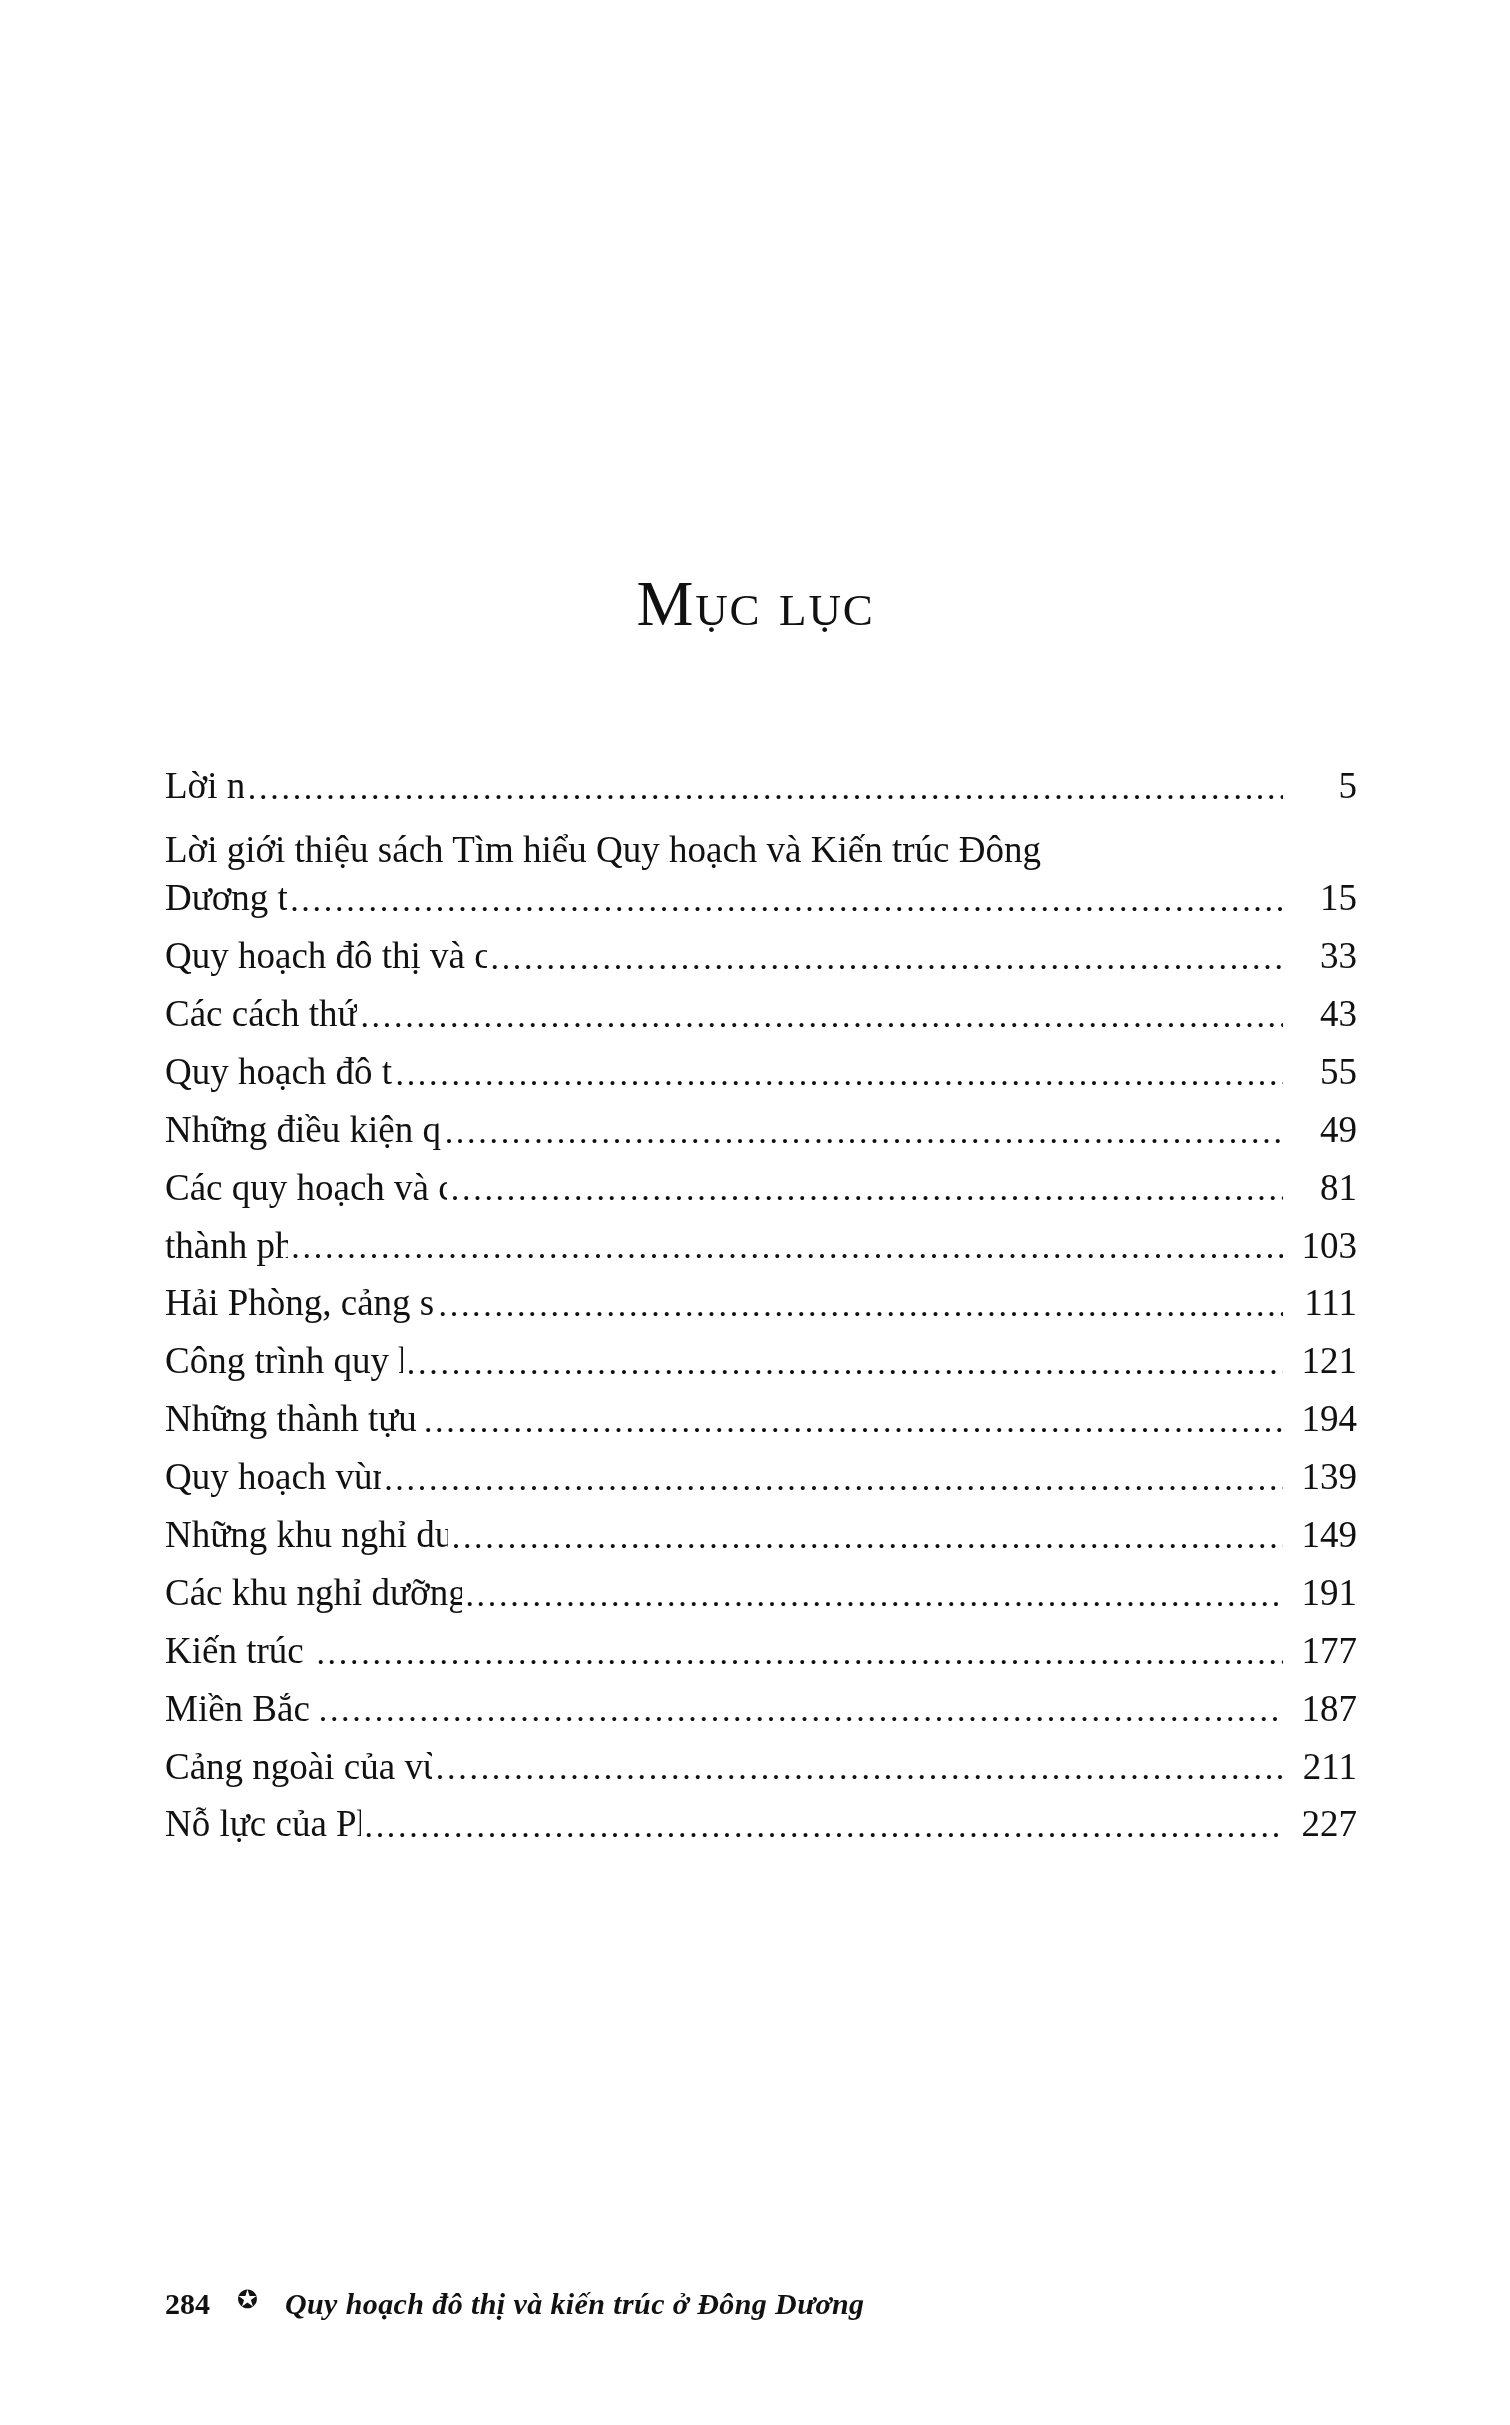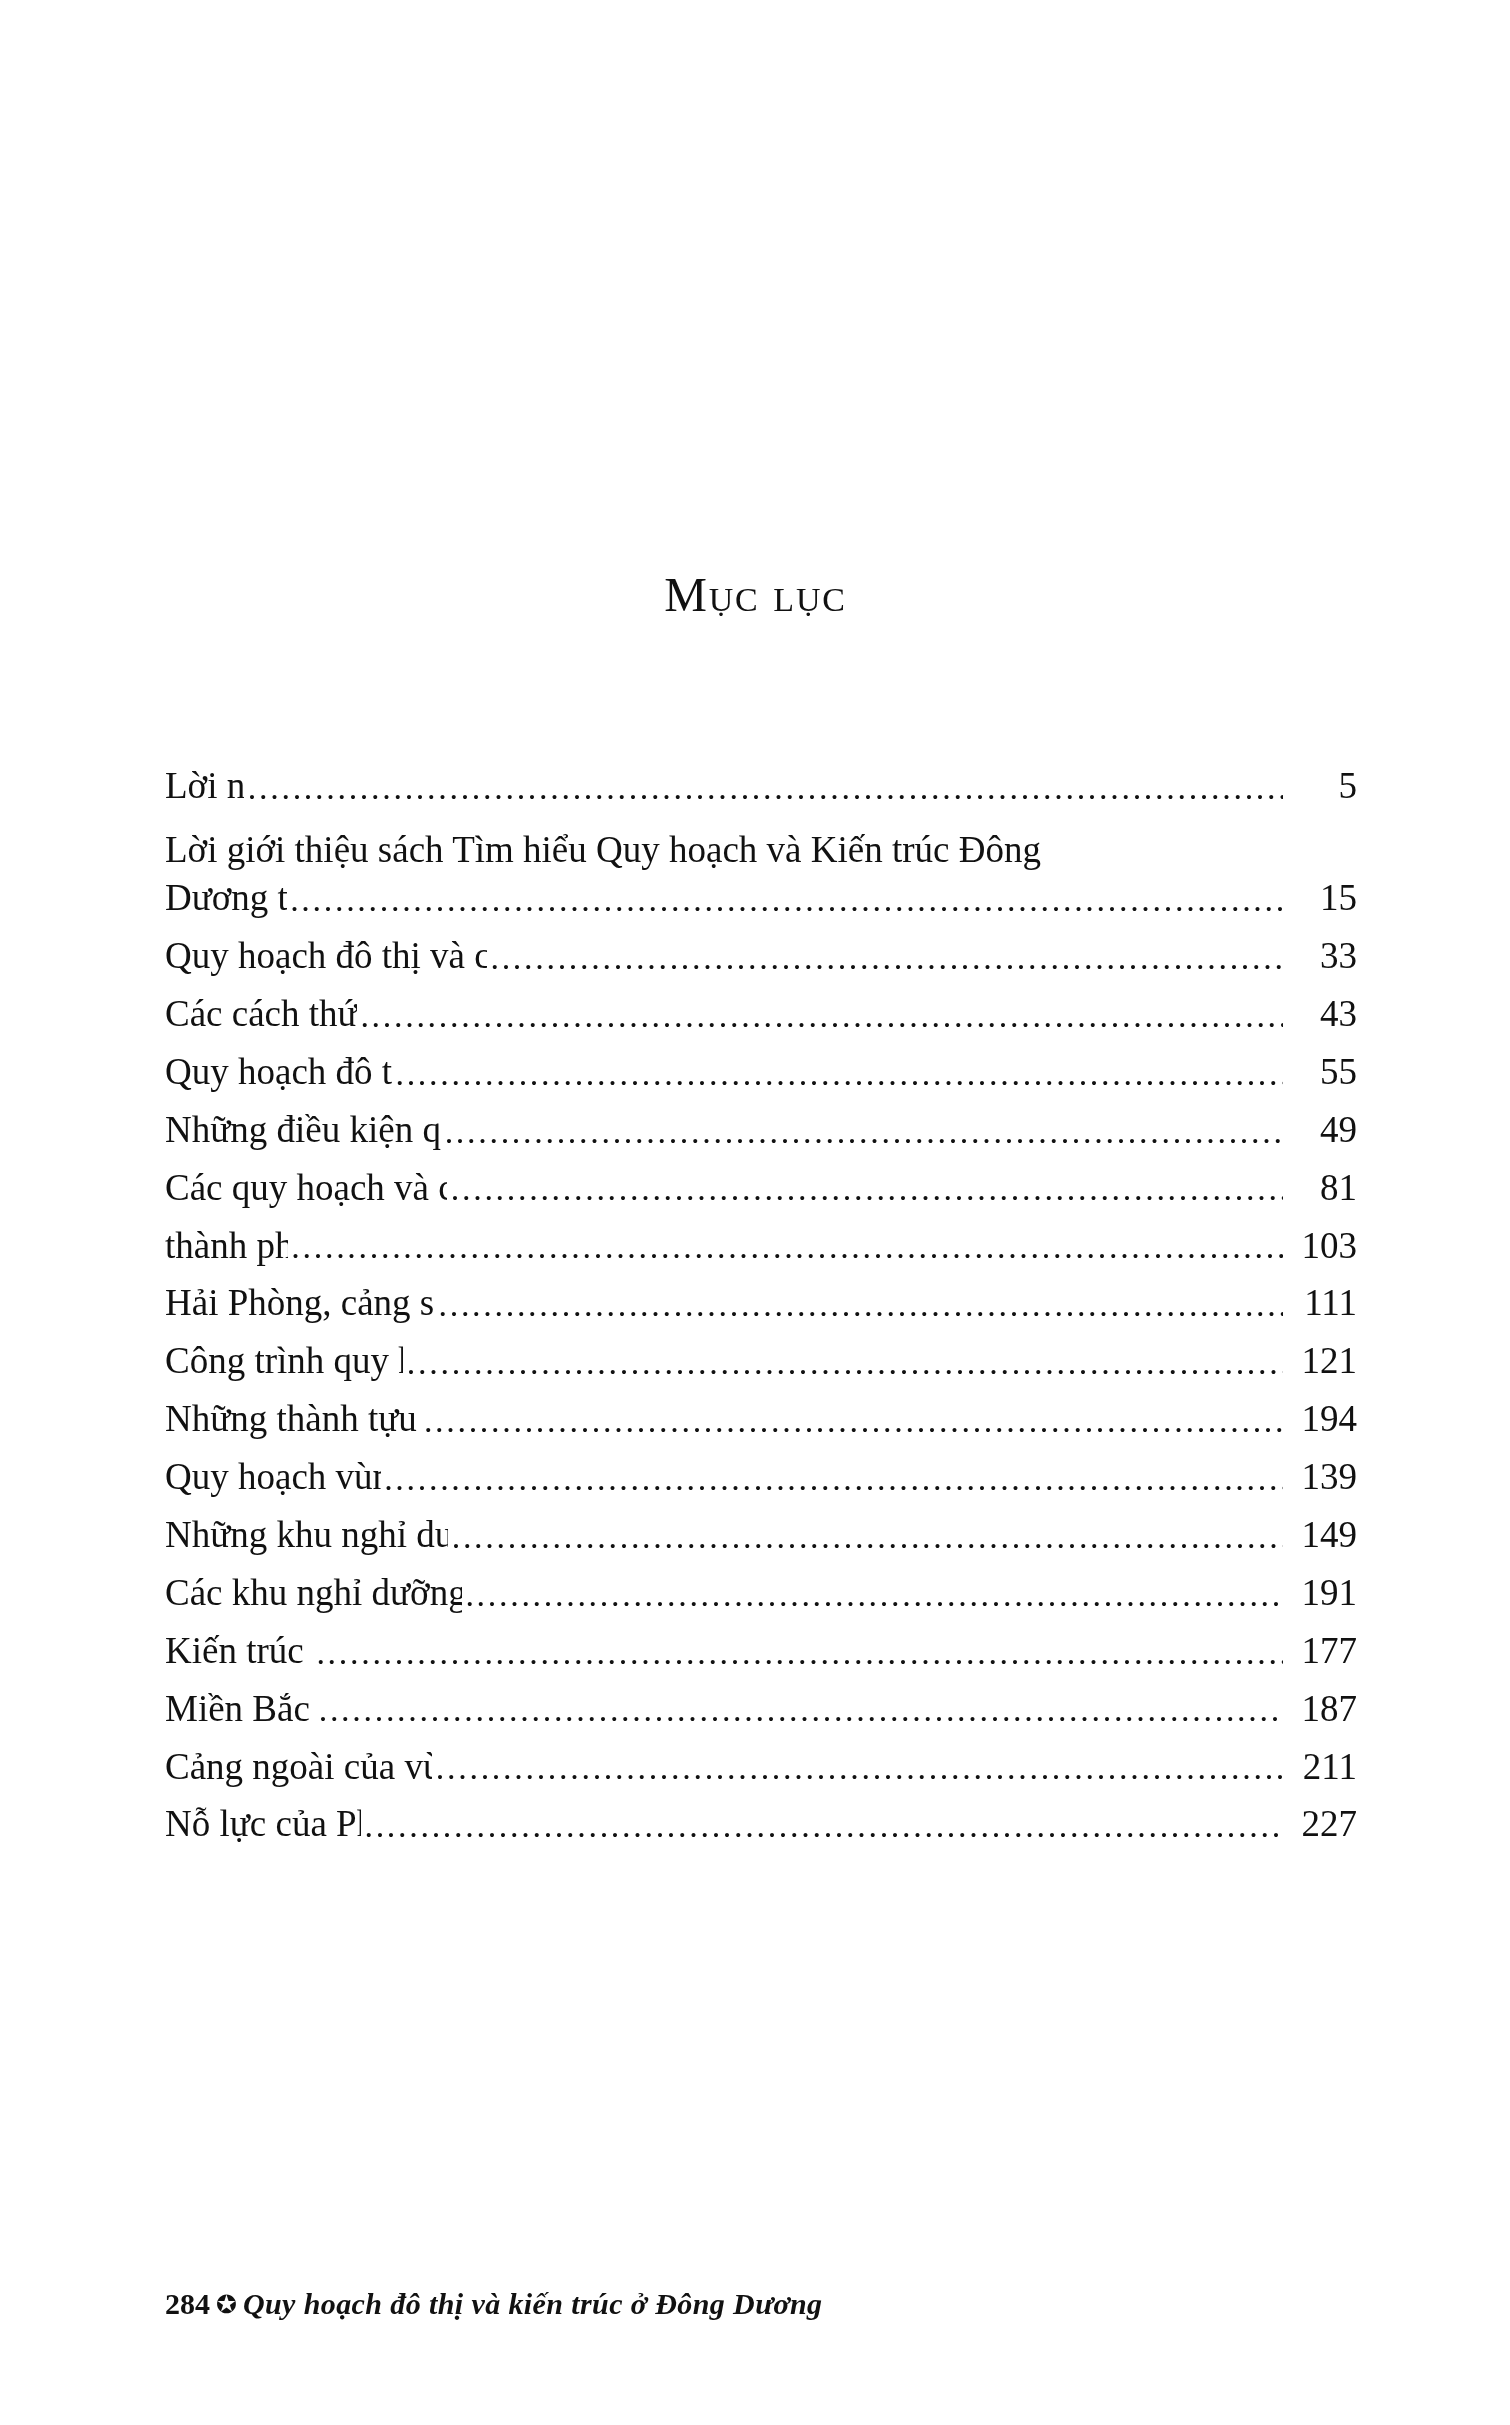--- a/index.html
+++ b/index.html
@@ -21,21 +21,21 @@
     width: 1511px;
     height: 2426px;
     box-sizing: border-box;
   }
   .toc-title {
     position: absolute;
     top: 567px;
     left: 0;
     width: 1511px;
     text-align: center;
-    font-size: 48px;
+    font-size: 64px;
     font-variant: small-caps;
     letter-spacing: 1.8px;
     font-family: "Liberation Serif", "DejaVu Serif", serif;
   }
   .toc-list {
     position: absolute;
     top: 762px;
     left: 165px;
     width: 1192px;
   }
@@ -86,22 +86,22 @@
   .toc-entry.multiline .line2 .label {
     flex: 0 1 auto;
   }
   .footer {
     position: absolute;
     bottom: 105px;
     left: 165px;
     width: 1192px;
     font-size: 30px;
     display: flex;
-    align-items: center;
-    gap: 6px;
+    align-items: flex-start;
+    gap: 27px;
   }
   .footer .folio {
     font-weight: bold;
     font-style: normal;
   }
   .footer .mark {
     font-size: 25px;
     line-height: 1;
   }
   .footer .runhead {

